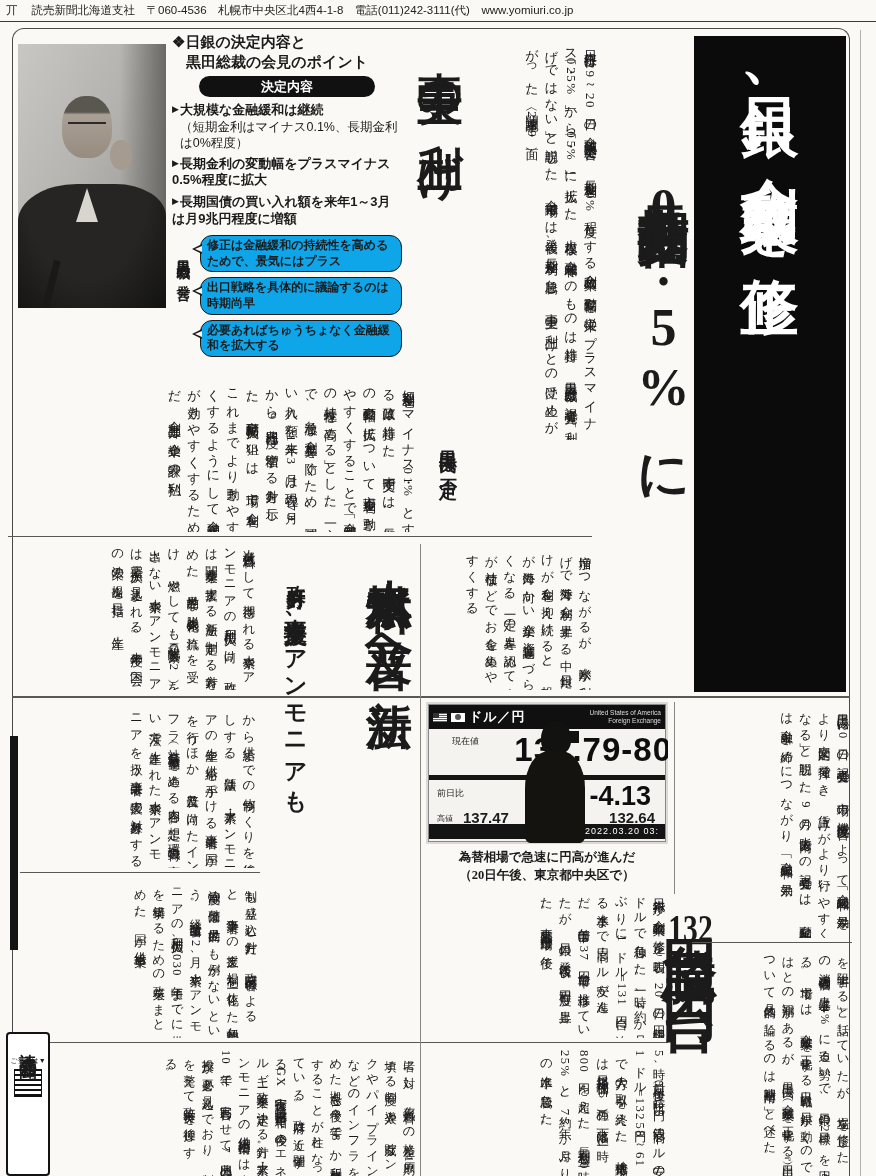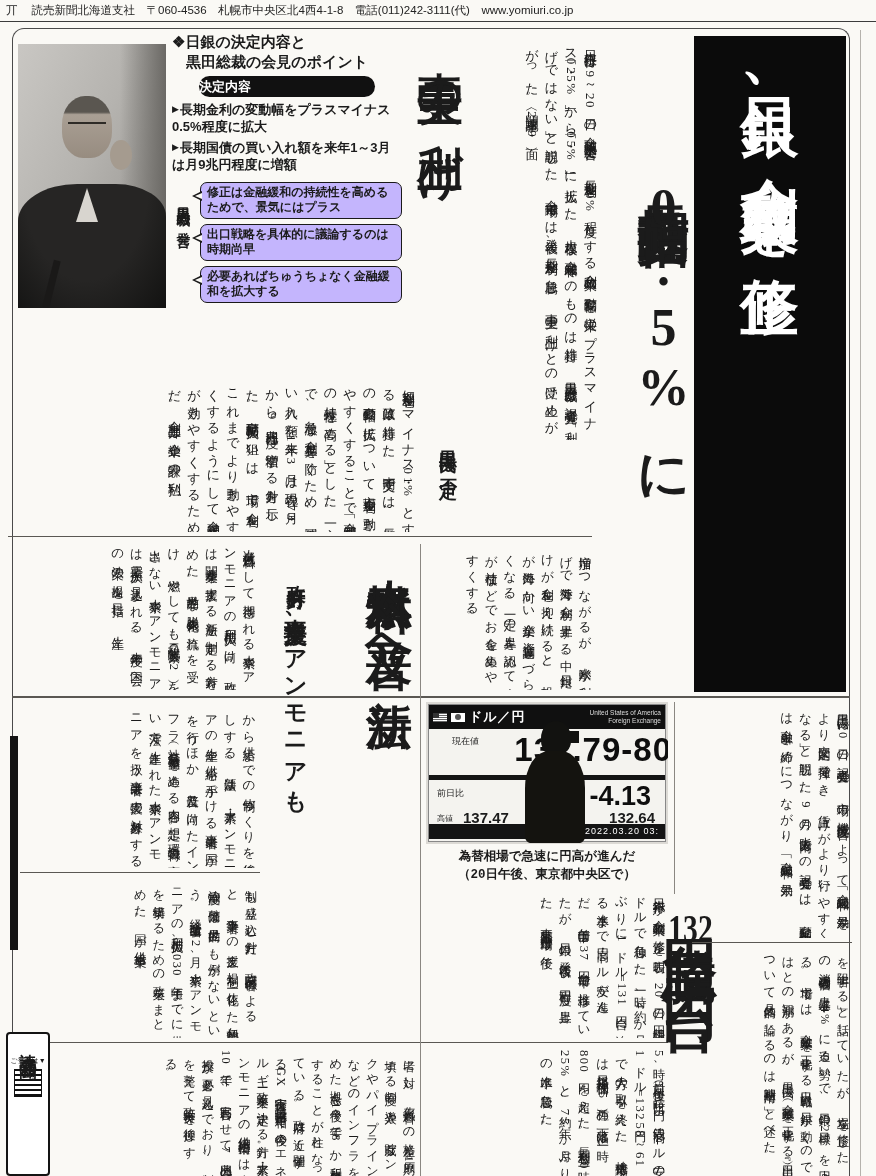--- a/index.html
+++ b/index.html
@@ -37,31 +37,31 @@
                    clip-path:polygon(50% 0,100% 100%,0 100%); }
   .kphoto .mic { position:absolute; left:30px; bottom:0; width:7px; height:48px; background:#1a1918; transform:rotate(14deg); }
   .kcaption { left:18px; top:314px; width:152px; height:80px; font-size:12.5px; line-height:1.5;
               font-family:"Liberation Sans", sans-serif; font-weight:bold; color:#222; }
 
   
   .infobox { left:172px; top:32px; width:230px; height:348px; font-family:"Liberation Sans", sans-serif; }
   .ib-title { font-size:15px; font-weight:bold; line-height:1.3; }
   .ib-title .l2 { padding-left:14px; display:block; }
   .pill { margin:5px auto 4px auto; width:176px; height:21px; background:#111; color:#fff;
-          border-radius:11px; text-align:left; font-size:13px; font-weight:bold; line-height:21px; }
+          border-radius:11px; text-align:center; font-size:13px; font-weight:bold; line-height:21px; }
   .bullet { margin-top:5px; font-size:13px; line-height:1.28; }
   .bullet .bmark { font-size:9px; vertical-align:2px; margin-right:1px; }
   .bullet .bhead { font-weight:bold; }
   .bullet .bdetail { font-weight:normal; padding-left:8px; font-size:12.5px; }
   .stmt-wrap { display:flex; margin-top:8px; }
   .stmt-label { width:20px; font-size:13.5px; font-weight:bold; letter-spacing:2px;
                 writing-mode:vertical-rl; margin-right:8px; padding-top:14px; }
   .bubbles { flex:1; }
-  .bubble { position:relative; border:1.5px solid #1a1a1a; border-radius:7px; padding:2px 6px;
-            font-size:12px; font-weight:bold; line-height:1.3; margin-bottom:5px; background:#c4b5fd; }
+  .bubble { position:relative; border:1.5px solid #1a1a1a; border-radius:12px; padding:2px 6px;
+            font-size:12px; font-weight:bold; line-height:1.3; margin-bottom:5px; background:#0ea5e9; }
   .bubble::before { content:""; position:absolute; left:-9px; top:8px; border-top:5px solid transparent;
             border-bottom:5px solid transparent; border-right:10px solid #1a1a1a; }
   .bubble::after { content:""; position:absolute; left:-6px; top:10px; border-top:3px solid transparent;
             border-bottom:3px solid transparent; border-right:7px solid #faf9f5; }
 
   
   .deck { left:394px; top:36px; width:76px; height:398px; font-size:45px; font-weight:bold;
           letter-spacing:5px; overflow:hidden; }
   .decksub { left:416px; top:436px; width:44px; height:112px; font-size:18px; font-weight:bold; letter-spacing:2px; }
   .lead { left:462px; top:40px; width:138px; height:400px; font-size:13px; }
@@ -107,21 +107,21 @@
   .hi { position:absolute; left:34px; top:0; font-size:15px; font-weight:bold;text-align:right; }
   .hl-lbl { position:absolute; left:8px; top:4px; font-size:8px; }
   .lo { position:absolute; right:10px; top:0; font-size:15px; font-weight:bold; }
   .bar-bot { position:absolute; left:0; bottom:2px; width:100%; height:15px; background:#141414; color:#fff;
              font-size:9px; text-align:right; padding-right:6px; line-height:15px; letter-spacing:1px; }
   .sil { position:absolute; left:88px; top:16px; width:74px; height:122px; }
   .sil .shead { position:absolute; left:24px; top:0; width:30px; height:34px; border-radius:50% 50% 42% 42%; background:#121210; }
   .sil .scam { position:absolute; left:46px; top:10px; width:16px; height:12px; background:#121210; }
   .sil .sbody { position:absolute; left:8px; top:30px; width:60px; height:92px; border-radius:40% 40% 8% 8%; background:#14130f; }
   .fxcaption { left:426px; top:848px; width:242px; height:38px; text-align:center;
-               font-family:Liberation Mono, monospace; font-weight:bold; font-size:12.5px; line-height:1.45; }
+               font-family:Liberation Serif, serif; font-weight:bold; font-size:12.5px; line-height:1.45; }
 
   
   .yen-b1 { left:426px; top:888px; width:242px; height:150px; font-size:12.5px; }
   .yen-b2 { left:426px; top:1050px; width:242px; height:126px; font-size:12.5px; }
   .yen-headline { left:646px; top:896px; width:82px; height:280px; font-size:56px; font-weight:bold;
                   letter-spacing:4px; overflow:hidden; }
   .tcy { text-combine-upright: all; font-size:0.72em; }
 
   
   .pr-b1 { left:692px; top:704px; width:160px; height:234px; font-size:12.5px; }
@@ -167,20 +167,24 @@
   </div>
 
   <div class="abs infobox">
     <div class="ib-title">
       <span>❖日銀の決定内容と</span>
       <span class="l2">黒田総裁の会見のポイント</span>
     </div>
     <div class="pill">決定内容</div>
 
     <div class="bullet">
+      <span class="bmark">▶</span><span class="bhead">大規模な金融緩和は継続</span>
+      <div class="bdetail">（短期金利はマイナス0.1%、長期金利は0%程度）</div>
+    </div>
+    <div class="bullet">
       <span class="bmark">▶</span><span class="bhead">長期金利の変動幅をプラスマイナス0.5%程度に拡大</span>
     </div>
     <div class="bullet">
       <span class="bmark">▶</span><span class="bhead">長期国債の買い入れ額を来年1～3月は月9兆円程度に増額</span>
     </div>
 
     <div class="stmt-wrap">
       <div class="stmt-label">黒田総裁の発言</div>
       <div class="bubbles">
         <div class="bubble">修正は金融緩和の持続性を高めるためで、景気にはプラス</div>

